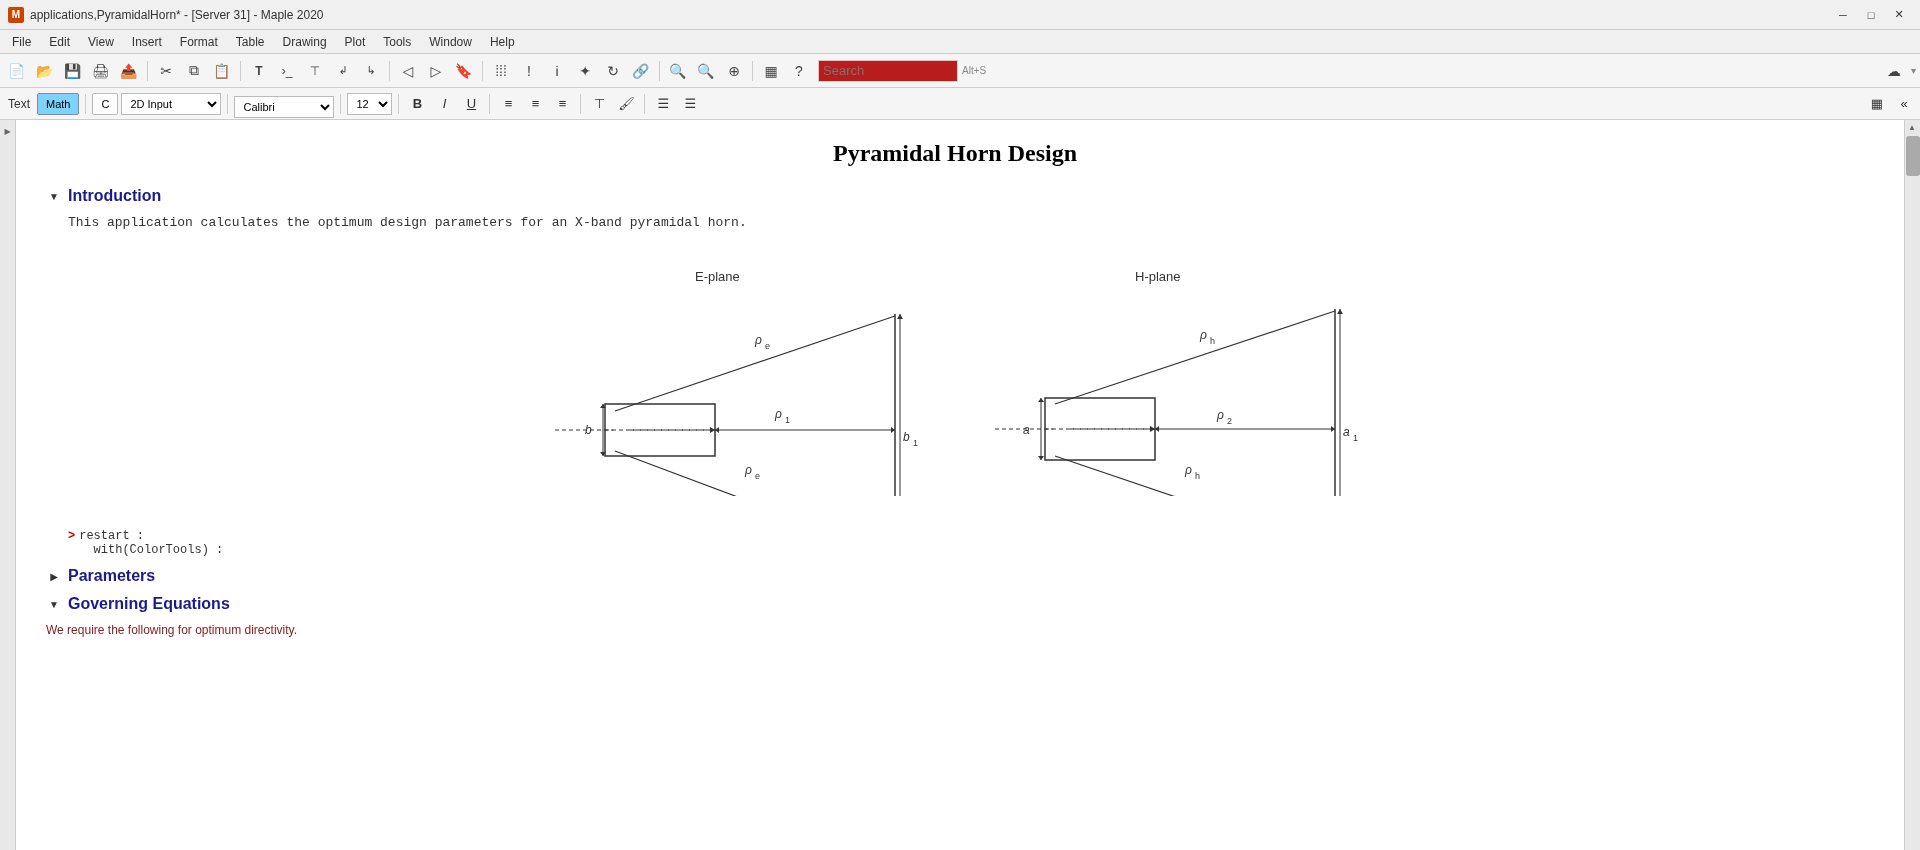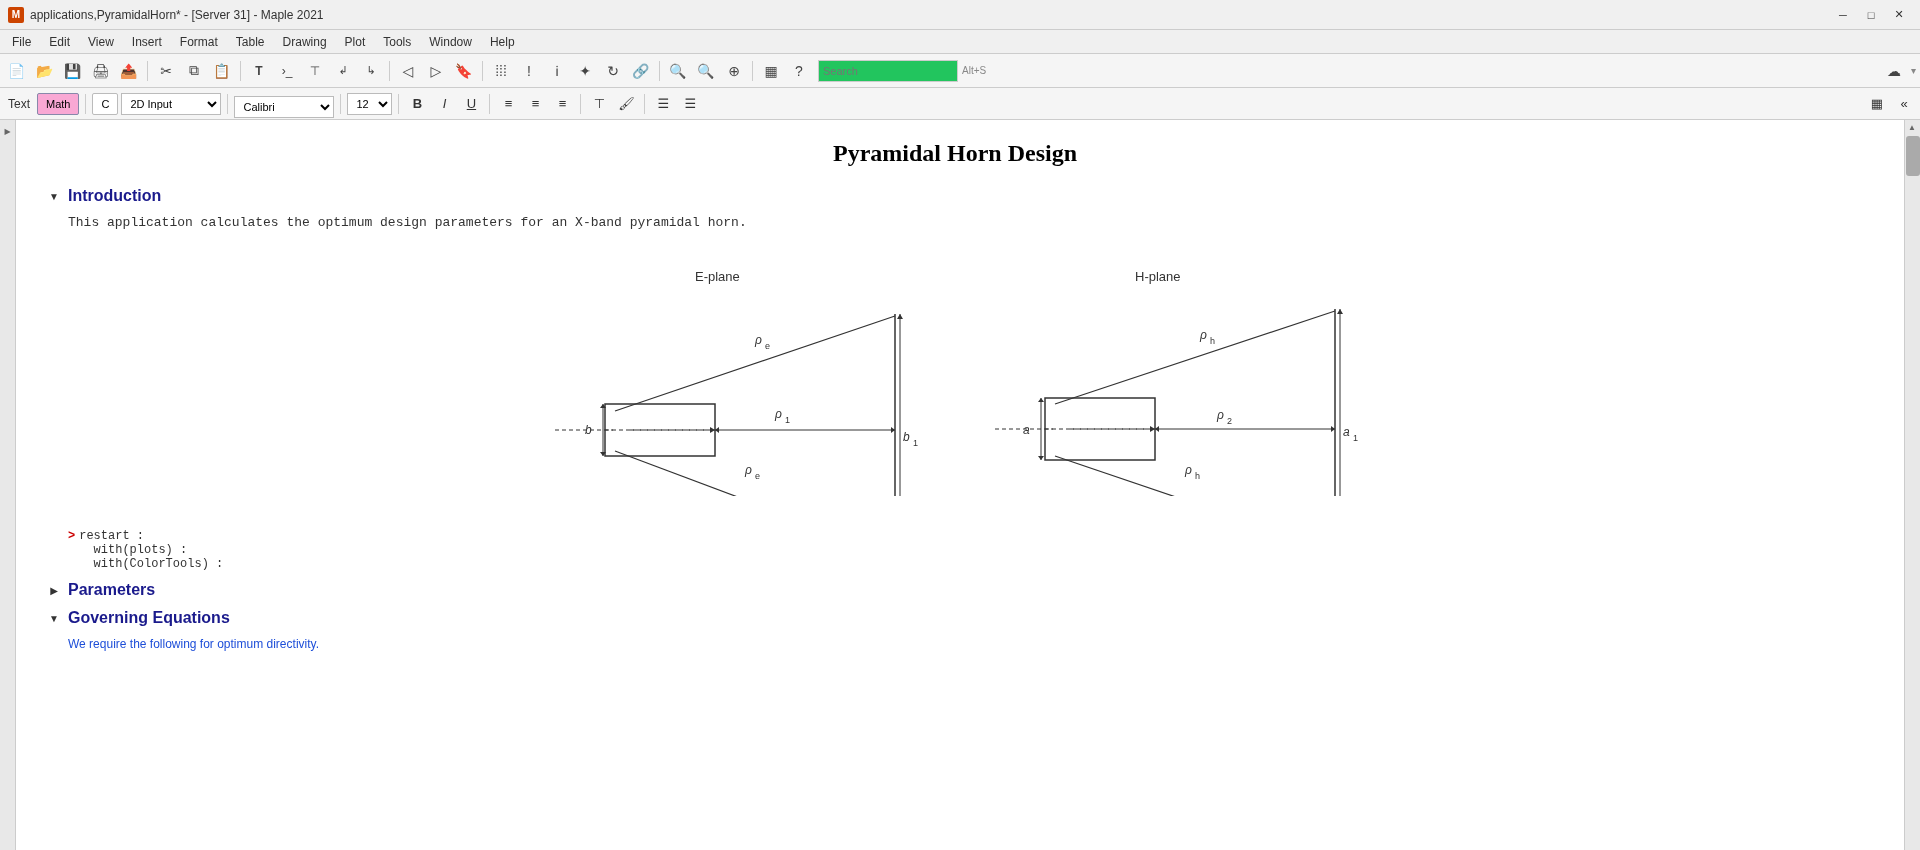--- a/index.html
+++ b/index.html
@@ -95,22 +95,22 @@
     .search-box {
       display: flex;
       align-items: center;
       margin-left: 4px;
     }
     .search-input {
       width: 140px;
       height: 22px;
       border: 1px solid #ccc;
       padding: 0 4px;
-      font-size: 11px;
-      background: #22c55e;
+      font-size: 13px;
+      background: #b91c1c;
     }
     .search-alt {
       font-size: 10px;
       color: #888;
       margin-left: 4px;
     }
 
     
     .format-toolbar {
       background: #f5f5f5;
@@ -128,21 +128,21 @@
     }
     .fmt-btn {
       padding: 2px 8px;
       height: 22px;
       border: 1px solid #bbb;
       background: white;
       cursor: pointer;
       font-size: 11px;
       border-radius: 2px;
     }
-    .fmt-btn.active { background: #f9a8d4; border-color: #88a; }
+    .fmt-btn.active { background: #7dd3fc; border-color: #88a; }
     .fmt-select {
       height: 22px;
       border: 1px solid #bbb;
       background: white;
       font-size: 11px;
       padding: 0 4px;
       cursor: pointer;
     }
     .fmt-icon-btn {
       width: 24px;
@@ -271,43 +271,42 @@
       color: #cc0000;
       font-weight: bold;
     }
     .code-line {
       display: flex;
       align-items: flex-start;
       gap: 4px;
     }
 
     .governing-text {
-      margin-left: 22px;
       font-size: 12px;
-      color: #1d4ed8;
+      color: #7f1d1d;
       font-family: Arial, sans-serif;
     }
 
     svg text { font-family: Arial, sans-serif; }
 
     
     .cloud-area {
       margin-left: auto;
       display: flex;
       align-items: center;
       gap: 4px;
     }
   </style>
 </head>
 <body>
 
 <div class="title-bar">
   <div class="title-bar-left">
     <div class="title-bar-icon">M</div>
-    <span class="title-bar-title">applications,PyramidalHorn* - [Server 31] - Maple 2021</span>
+    <span class="title-bar-title">applications,PyramidalHorn* - [Server 31] - Maple 2020</span>
   </div>
   <div class="title-bar-controls">
     <button class="title-btn">─</button>
     <button class="title-btn">□</button>
     <button class="title-btn close">✕</button>
   </div>
 </div>
 
 <div class="menu-bar">
   <span class="menu-item">File</span>
@@ -536,24 +535,20 @@
       </div>
     </div>
 
     <div class="code-block">
       <div class="code-line">
         <span class="code-prompt">&gt;</span>
         <span>restart :</span>
       </div>
       <div class="code-line">
         <span>&nbsp;&nbsp;&nbsp;</span>
-        <span>with(plots) :</span>
-      </div>
-      <div class="code-line">
-        <span>&nbsp;&nbsp;&nbsp;</span>
         <span>with(ColorTools) :</span>
       </div>
     </div>
 
     <div class="section-header">
       <div class="section-arrow">▶</div>
       <span class="section-title">Parameters</span>
     </div>
 
     <div class="section-header">

